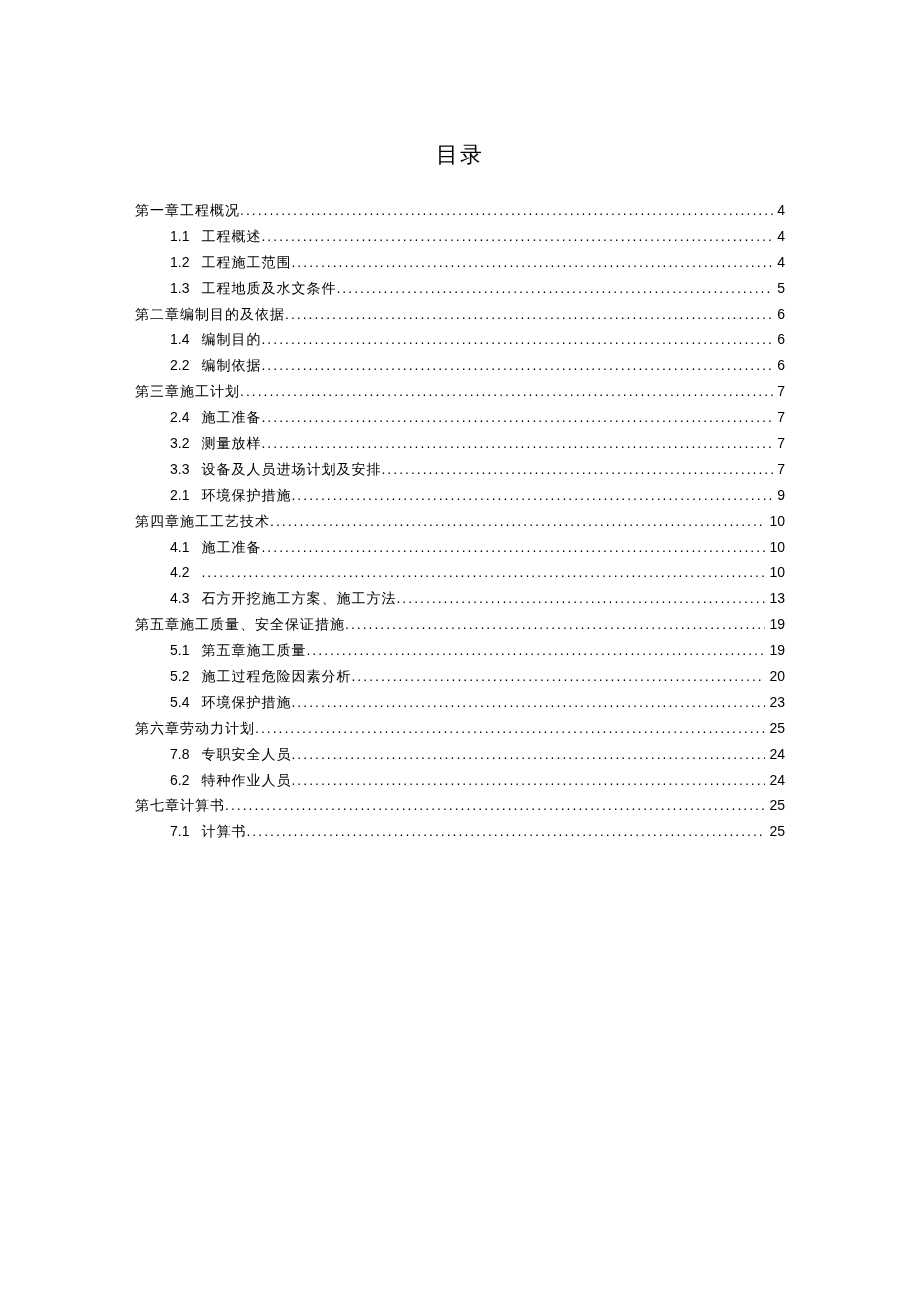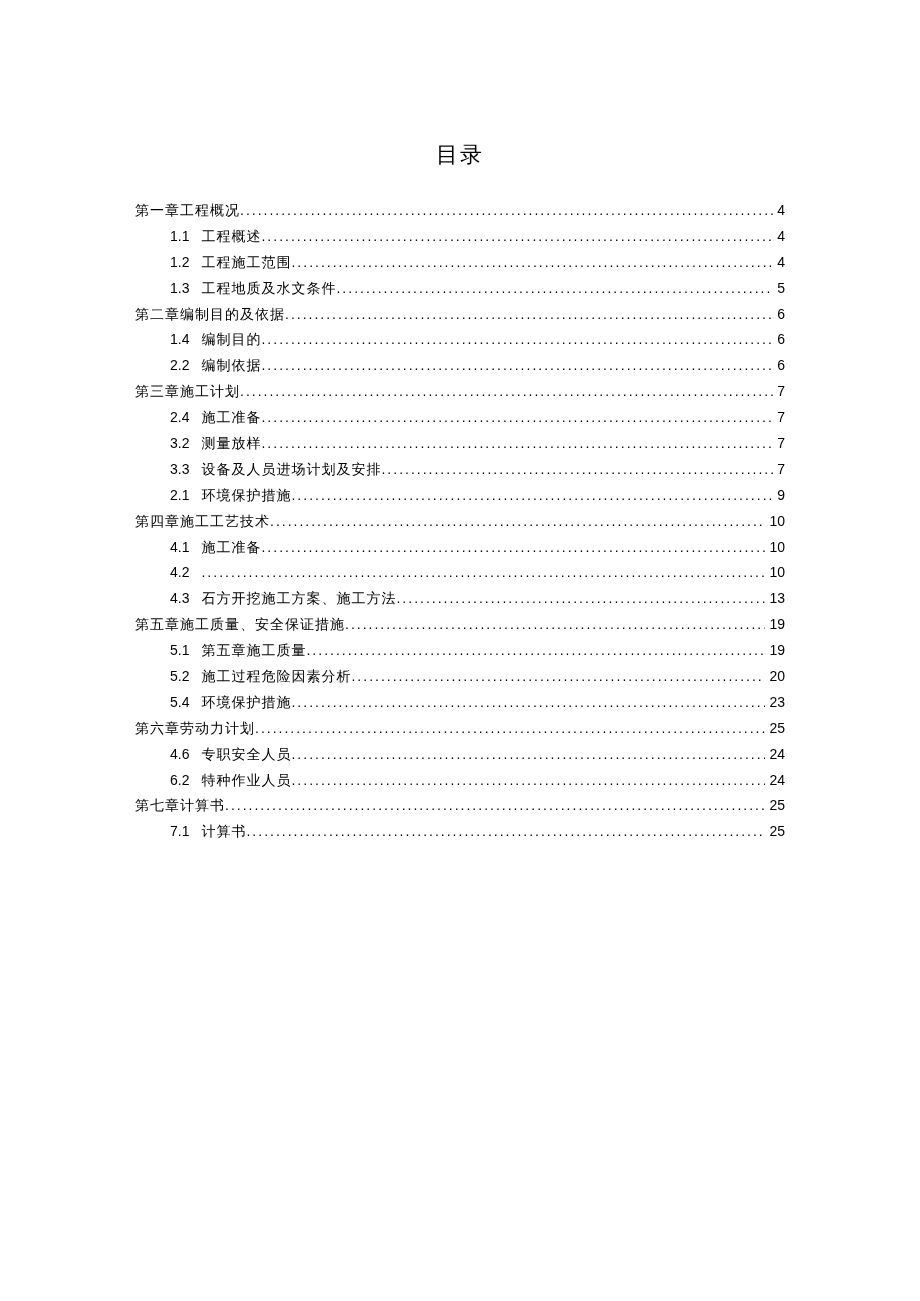--- a/index.html
+++ b/index.html
@@ -185,21 +185,21 @@
       <span class="toc-text">环境保护措施</span>
       <span class="toc-dots"></span>
       <span class="toc-page">23</span>
     </div>
     <div class="toc-entry chapter">
       <span class="toc-text">第六章劳动力计划</span>
       <span class="toc-dots"></span>
       <span class="toc-page">25</span>
     </div>
     <div class="toc-entry section">
-      <span class="toc-num">4.6</span>
+      <span class="toc-num">7.8</span>
       <span class="toc-text">专职安全人员</span>
       <span class="toc-dots"></span>
       <span class="toc-page">24</span>
     </div>
     <div class="toc-entry section">
       <span class="toc-num">6.2</span>
       <span class="toc-text">特种作业人员</span>
       <span class="toc-dots"></span>
       <span class="toc-page">24</span>
     </div>

